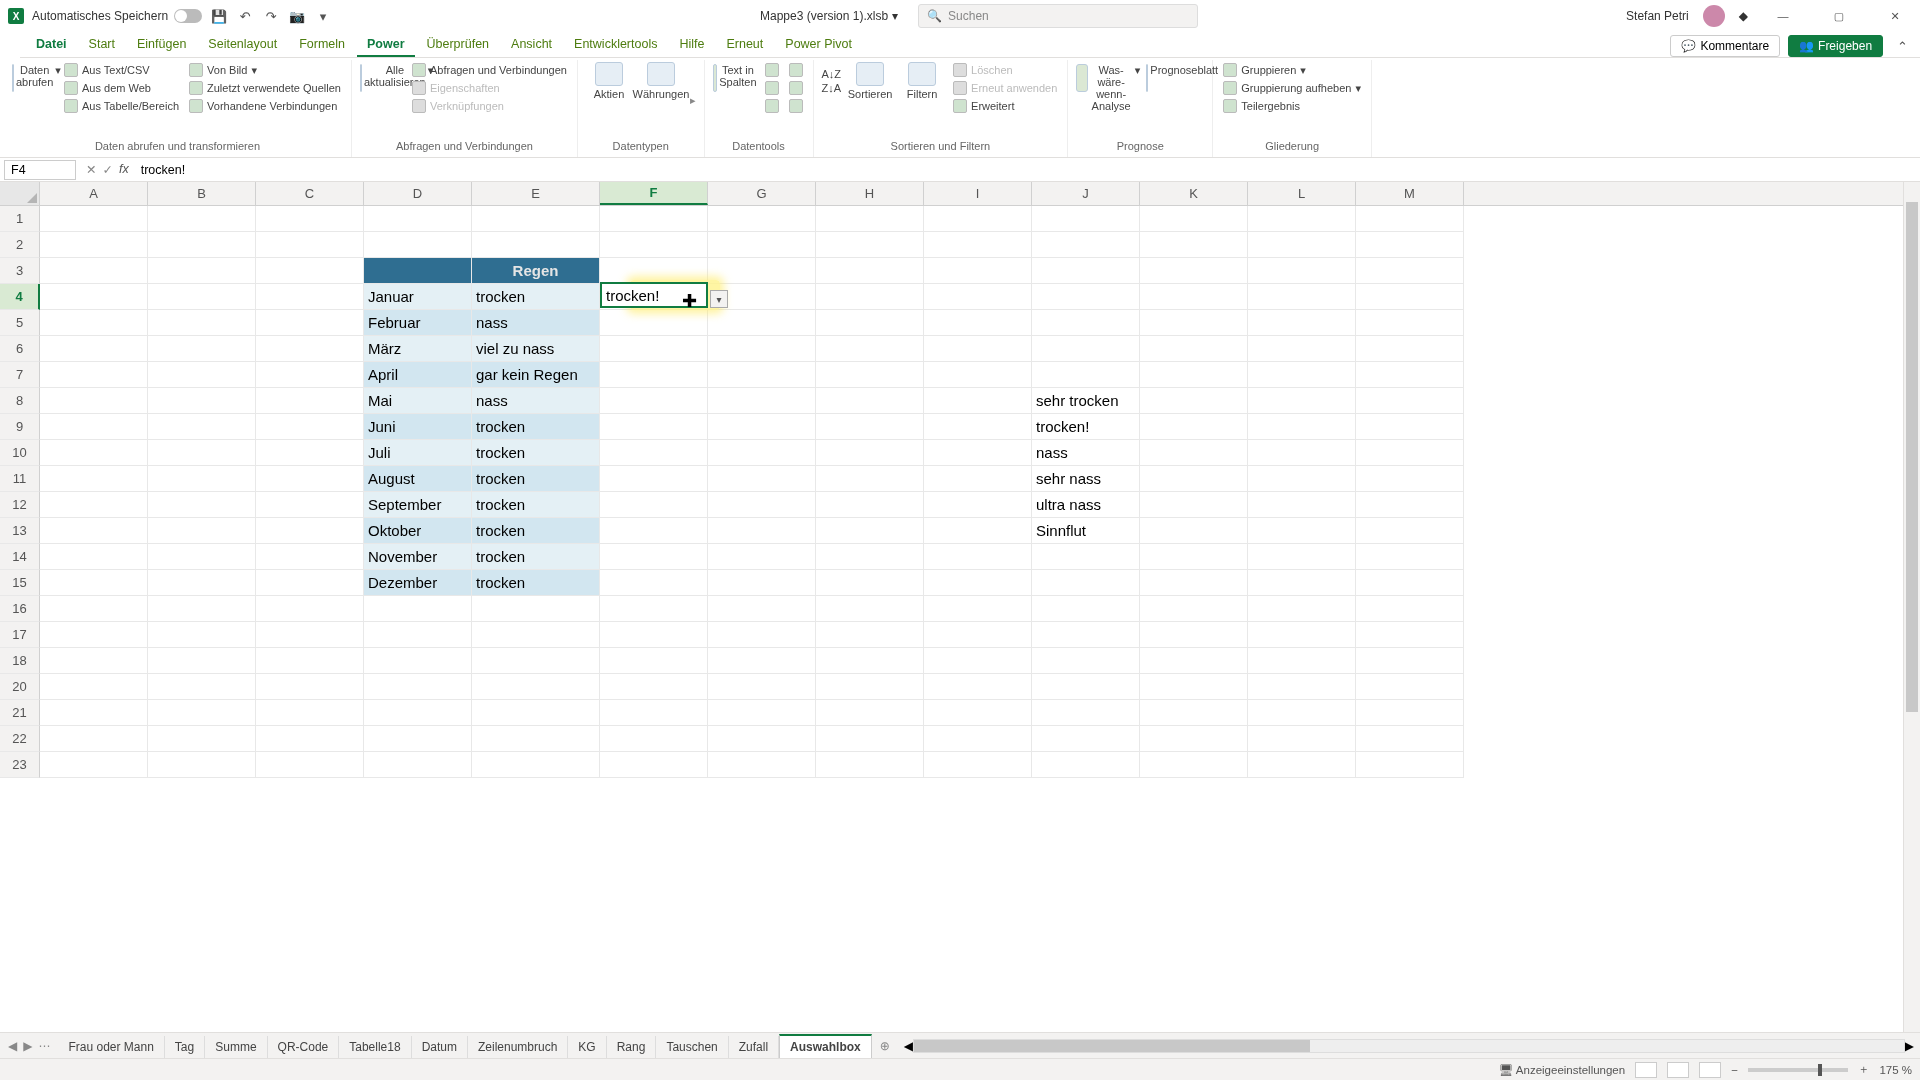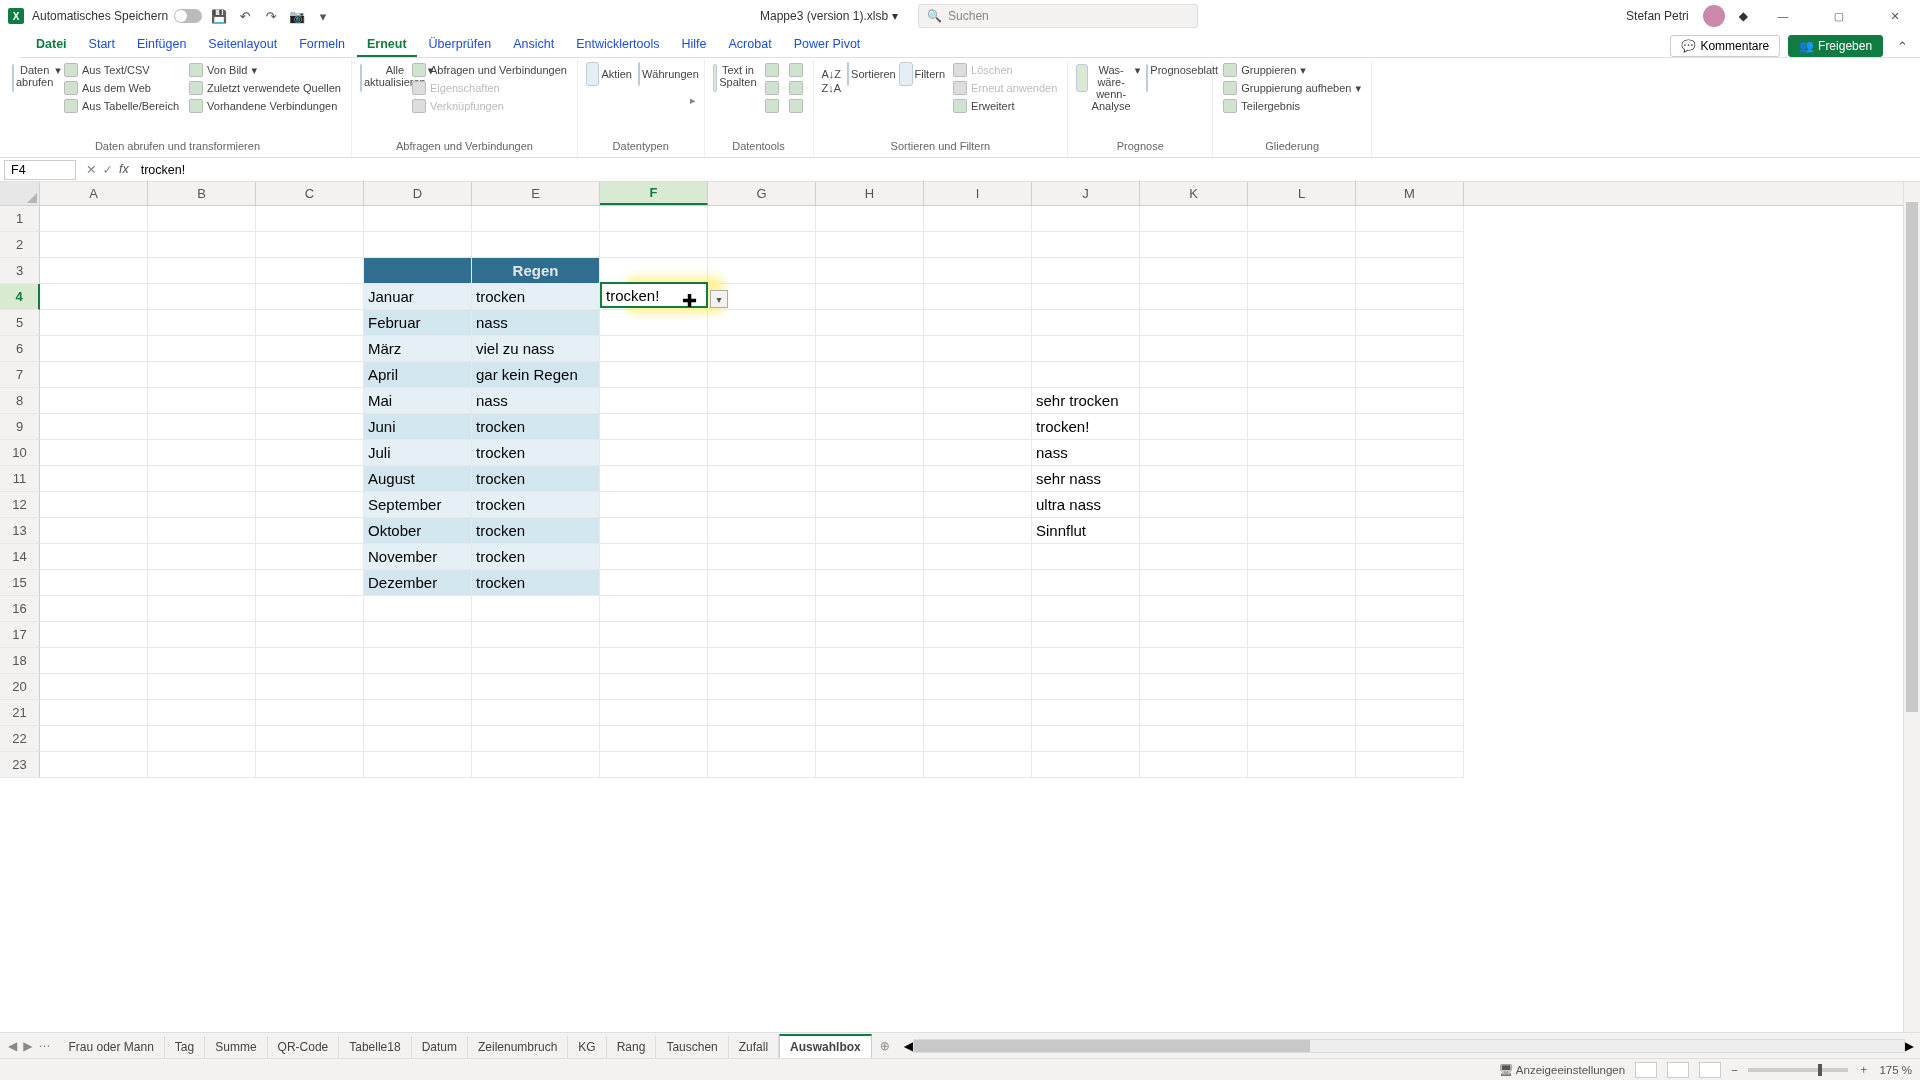--- a/index.html
+++ b/index.html
@@ -16,41 +16,41 @@
 .titlebar .center { flex: 1; display: flex; align-items: center; justify-content: center; gap: 20px; }
 .filename { font-size: 12px; color: #333; display:flex; align-items:center; gap:4px; }
 .searchbox { width: 280px; height: 24px; background: #f3f2f1; border: 1px solid #ddd; border-radius: 3px; display: flex; align-items: center; padding: 0 8px; gap: 6px; color: #888; font-size: 12px; }
 .titlebar .right { display:flex; align-items:center; gap:14px; padding-right:4px; }
 .avatar { width:22px; height:22px; border-radius:50%; background:#c8a; }
 .winbtn { width:42px; height:32px; display:flex; align-items:center; justify-content:center; color:#555; font-size:11px; }
 
 
 .tabsrow { height: 26px; background:#fff; border-bottom: 1px solid #e1dfdd; display:flex; align-items:flex-end; justify-content:space-between; padding: 0 6px; font-size:12.5px;margin-left:20px; }
 .tabs { display:flex; gap:2px; }
-.tab { padding: 4px 10px; color:#1d4ed8; cursor:pointer; }
+.tab { padding: 4px 10px; color:#4d7c0f; cursor:pointer; }
 .tab.active { color:#107c41; border-bottom:2px solid #107c41; font-weight:600; }
 .tab.file { color:#107c41; font-weight:600; }
 .tabs-right { display:flex; gap:8px; align-items:center; }
 .pillbtn { padding:3px 10px; border:1px solid #ccc; border-radius:3px; font-size:12px; display:flex; align-items:center; gap:4px; background:#fff; }
 .pillbtn.green { background:#107c41; color:#fff; border-color:#107c41; }
 .chevup { color:#555; font-size:13px; padding:0 6px; }
 
 
 .ribbon { height: 100px; background:#fff; border-bottom:1px solid #e1dfdd; display:flex; padding: 2px 4px 0 4px; font-size:11px; color:#444; }
 .group { border-right:1px solid #eee; padding: 2px 8px; display:flex; flex-direction:column; justify-content:space-between; }
 .group-body { display:flex; gap:6px; align-items:flex-start; flex:1; }
 .group-title { text-align:center; font-size:11px; color:#666; padding:2px 0 3px; }
 .bigbtn { width:44px; display:flex; align-items:flex-start; gap:2px; text-align:center; line-height:1.1; padding-top:2px; }
 .bigbtn .ico { width:28px; height:28px; background:#dbe8d4; border:1px solid #bcd; border-radius:3px; }
 .smlist { display:flex; flex-direction:column; gap:2px; }
 .smitem { display:flex; align-items:center; gap:4px; white-space:nowrap; padding:1px 2px; }
 .smitem.dis { color:#bbb; }
 .sm-ico { width:14px; height:14px; background:#cfe3cf; border:1px solid #bbb; border-radius:2px; flex-shrink:0; }
 .sm-ico.gray { background:#ddd; }
-.midbtn { width:46px; display:flex; flex-direction:row; align-items:center; gap:2px; text-align:center; line-height:1.1; }
+.midbtn { width:46px; display:flex; flex-direction:column; align-items:center; gap:2px; text-align:center; line-height:1.1; }
 .midbtn .ico { width:28px; height:24px; background:#e6eef5; border:1px solid #bcd; border-radius:3px; }
 
 
 .fbar { height: 24px; display:flex; align-items:center; border-bottom:1px solid #e1dfdd; font-size:12.5px; background:#fff; }
 .namebox { width:72px; border:1px solid #ccc; height:20px; margin:0 4px; display:flex; align-items:center; padding:0 6px; background:#fff; }
 .fx-icons { display:flex; gap:6px; padding:0 6px; color:#888; }
 .fx-icons span.fx { font-style:italic; color:#555; }
 .formula-input { flex:1; padding:0 6px; }
 
 
@@ -137,26 +137,26 @@
   </div>
 </div>
 
 <div class="tabsrow">
   <div class="tabs">
     <div class="tab file">Datei</div>
     <div class="tab">Start</div>
     <div class="tab">Einfügen</div>
     <div class="tab">Seitenlayout</div>
     <div class="tab">Formeln</div>
-    <div class="tab active">Erneut</div>
+    <div class="tab active">Power</div>
     <div class="tab">Überprüfen</div>
     <div class="tab">Ansicht</div>
     <div class="tab">Entwicklertools</div>
     <div class="tab">Hilfe</div>
-    <div class="tab">Acrobat</div>
+    <div class="tab">Erneut</div>
     <div class="tab">Power Pivot</div>
   </div>
   <div class="tabs-right">
     <div class="pillbtn">💬 <span>Kommentare</span></div>
     <div class="pillbtn green">👥 <span>Freigeben</span></div>
     <div class="chevup">⌃</div>
   </div>
 </div>
 
 <div class="ribbon">

